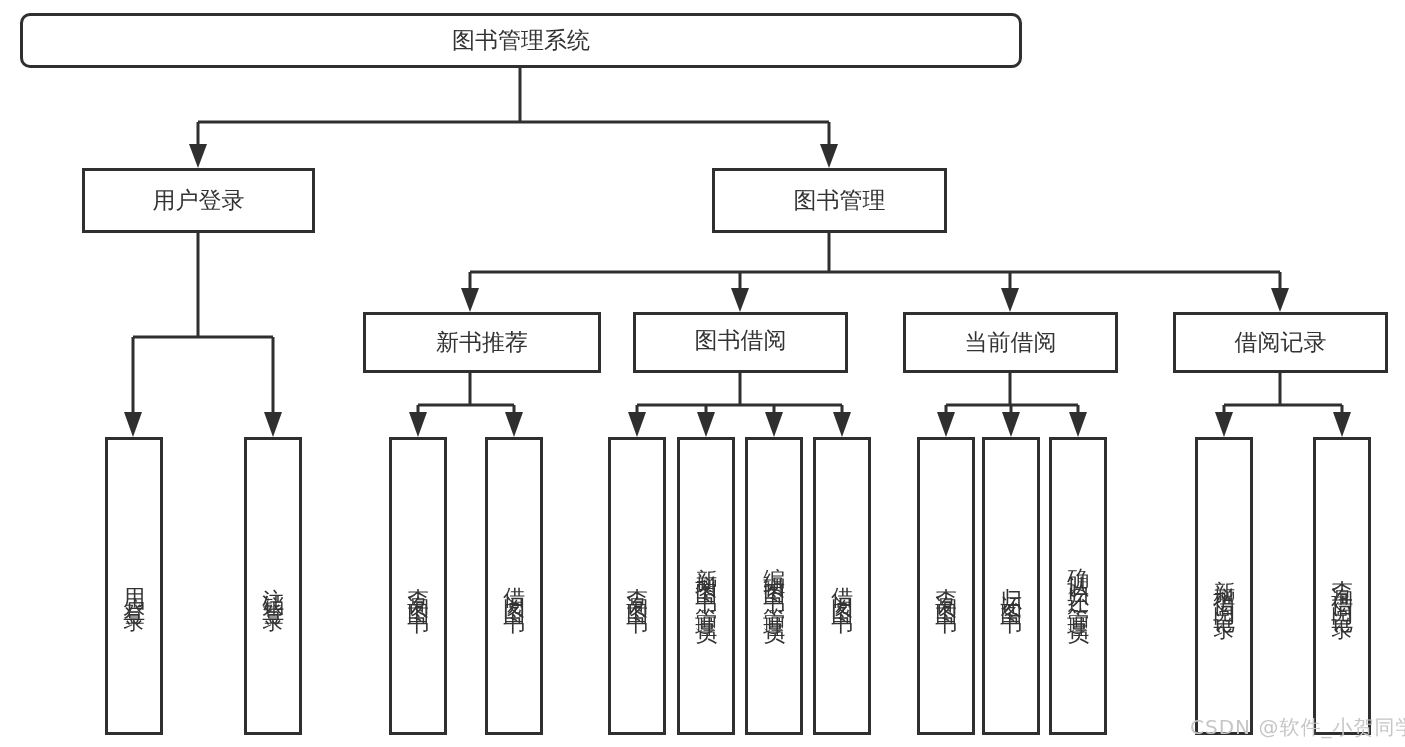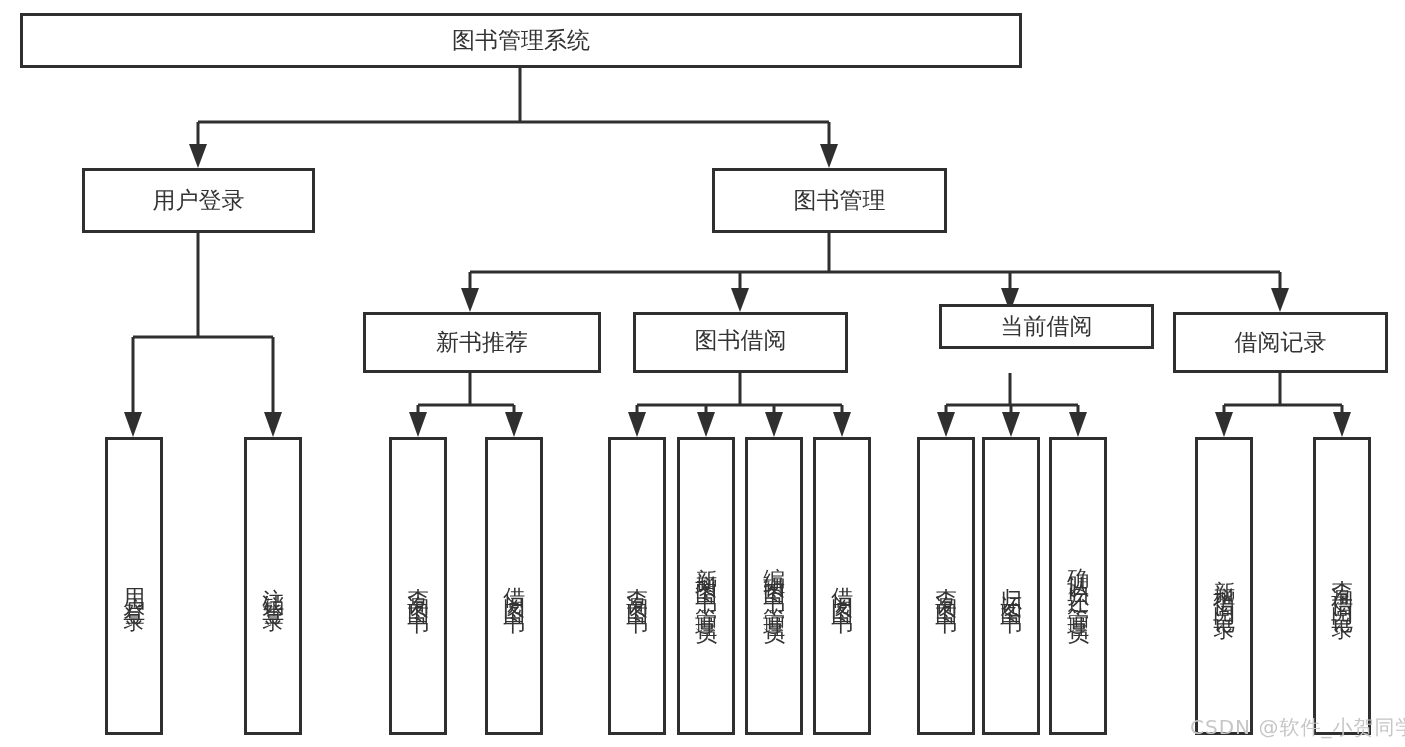--- a/index.html
+++ b/index.html
@@ -40,28 +40,28 @@
     white-space: nowrap;
   }
   .leaf {
     writing-mode: vertical-rl;
     text-orientation: mixed;
     font-size: 22px;
     letter-spacing: 8px;
     white-space: normal;
   }
   
-  #root-box { left: 20px;  top: 13px;  width: 1002px; height: 55px; }
+  #root-box { left: 20px;  top: 13px;  width: 1002px; height: 55px; border-radius: 10px; }
   
   #l2-user  { left: 82px;  top: 168px; width: 233px;  height: 65px; }
   #l2-book  { left: 712px; top: 168px; width: 235px;  height: 65px; padding-left: 20px; }
   
   #l3-recommend { left: 363px;  top: 312px; width: 238px; height: 61px; text-align: right; }
   #l3-borrow    { left: 633px;  top: 312px; width: 215px; height: 61px; font-family: Liberation Mono, monospace; }
-  #l3-current   { left: 903px;  top: 304px; width: 215px; height: 45px; margin-left: 36px; }
+  #l3-current   { left: 903px;  top: 312px; width: 215px; height: 61px; }
   #l3-records   { left: 1173px; top: 312px; width: 215px; height: 61px; }
   
   .leaf { top: 437px; width: 58px; height: 298px; }
   #lf-u1 { left: 105px; }
   #lf-u2 { left: 244px; }
   #lf-n1 { left: 389px; }
   #lf-n2 { left: 485px; }
   #lf-b1 { left: 608px; }
   #lf-b2 { left: 677px; }
   #lf-b3 { left: 745px; }

